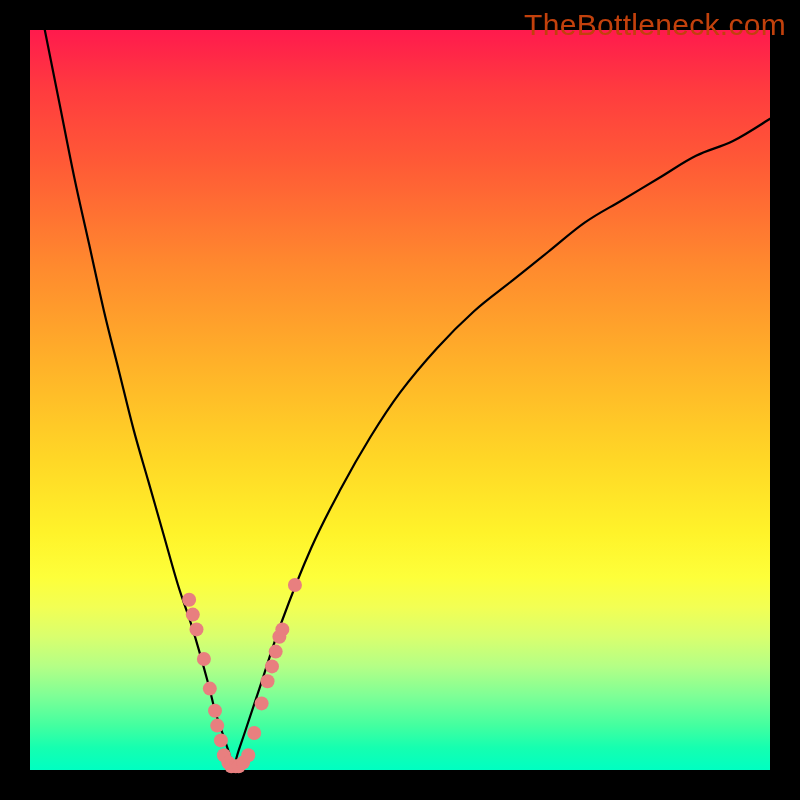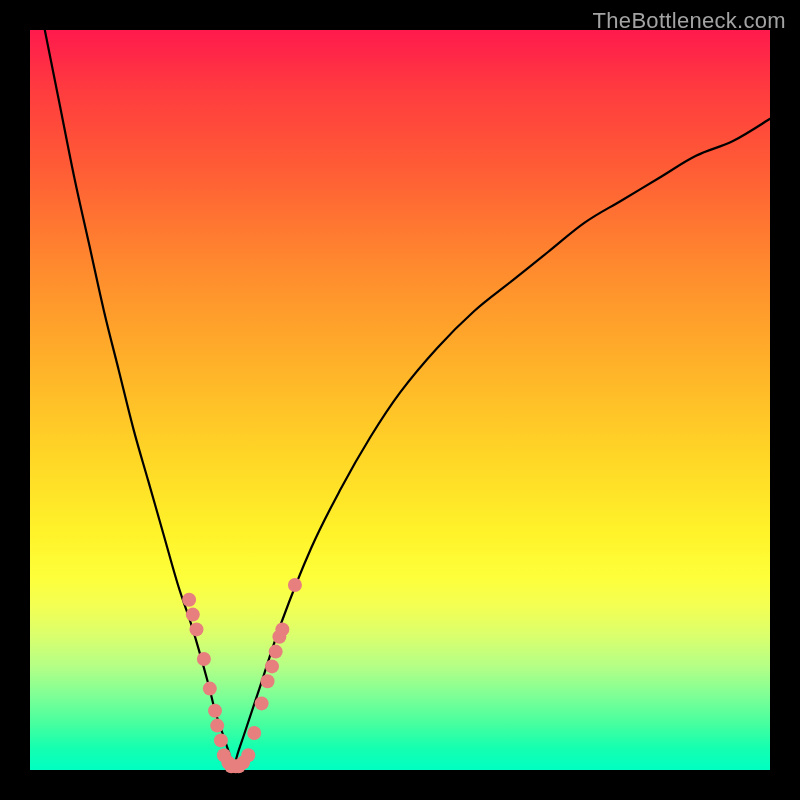--- a/index.html
+++ b/index.html
@@ -33,22 +33,22 @@
       #7eff96 90%,
       #43ffa0 94%,
       #15ffb0 97%,
       #00ffc2 100%
     );
   }
   .watermark {
     position: absolute;
     top: 8px;
     right: 14px;
-    color: #a3a3a3;
-    font-size: 22px;
+    color: #c2410c;
+    font-size: 30px;
     font-weight: 500;
     letter-spacing: 0.3px;
     user-select: none;
   }
   svg.plot {
     position: absolute;
     left: 0;
     top: 0;
     width: 740px;
     height: 740px;

